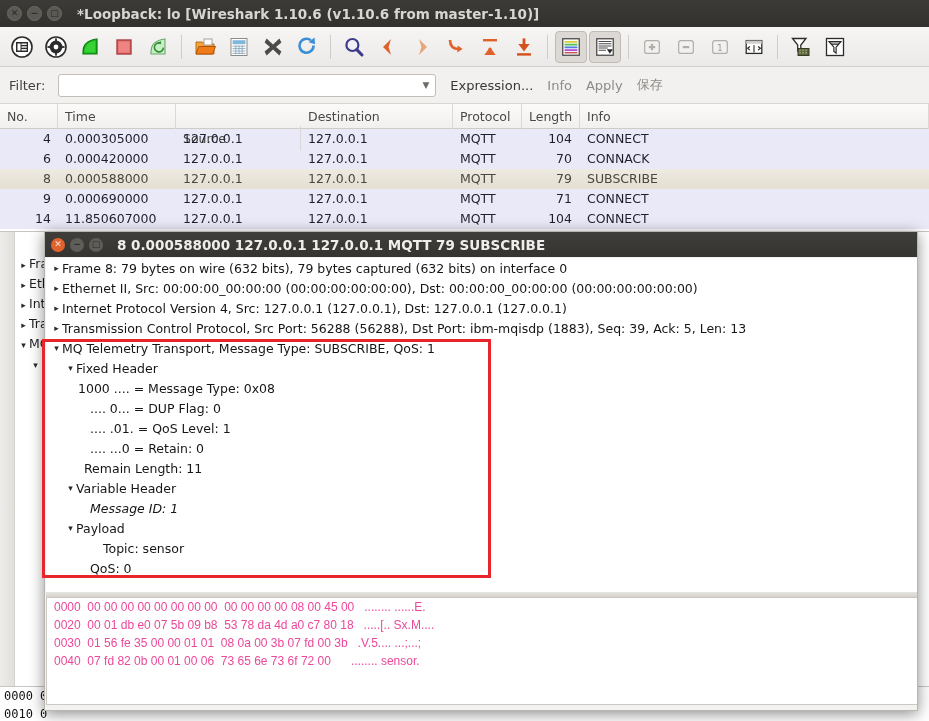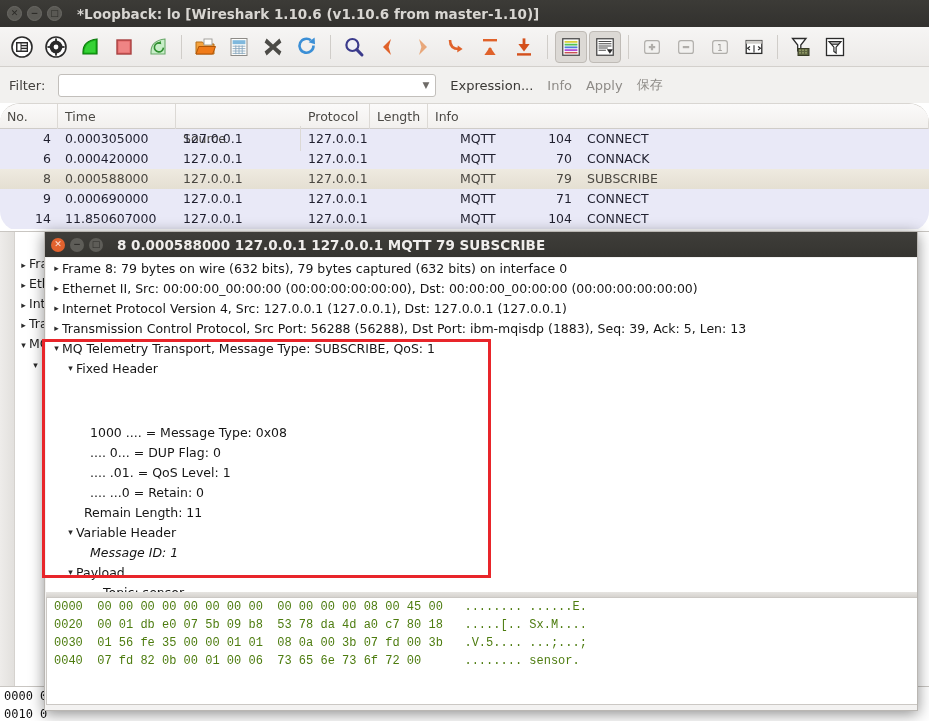--- a/index.html
+++ b/index.html
@@ -61,21 +61,20 @@
   }
   .finput .caret { color: #6e6b67; font-size: 9px; }
   .fbtn { margin-left: 14px; font-size: 13px; color: #8e8b87; }
   .fbtn.active { color: #3a3835; }
 
   
   .plist {
     position: absolute; left: 0; top: 103px; width: 929px; height: 128px;
     background: #ffffff; border-top: 1px solid #d9d6d2;
     overflow: hidden;
-    border-radius: 20px;
   }
   .phead {
     display: flex; height: 25px; align-items: center;
     background: linear-gradient(to bottom, #fbfafa 0%, #f2f0ee 100%);
     border-bottom: 1px solid #cfccc8; font-size: 12.5px; color: #4b4945;
   }
   .phead .hc {
     padding-left: 7px; height: 25px; line-height: 25px;
     border-right: 1px solid #dcd9d5; overflow: hidden; white-space: nowrap;
   }
@@ -169,22 +168,22 @@
   .trow {
     display: flex; align-items: center; height: 20px;
     font-size: 12.5px; color: #161616; white-space: nowrap;
   }
   .tw { display: inline-block; }
   .arrow {
     display: inline-block; width: 11px; font-size: 9px; color: #2a2a2a;
     text-align: center; flex: 0 0 11px;
   }
   .hexline {
-    font-family: Liberation Mono, monospace;
-    font-size: 12px; color: #4d7c0f; height: 18px; line-height: 18px;
+    font-family: Liberation Sans, sans-serif;
+    font-size: 12px; color: #ec4899; height: 18px; line-height: 18px;
     white-space: pre; padding-left: 7px;
   }
   .redbox {
     position: absolute; left: 42px; top: 339px; width: 449px; height: 239px;
     border: 3px solid #e8252a; pointer-events: none; z-index: 30;
   }
 </style>
 </head>
 <body>
 
@@ -397,20 +396,21 @@
     <div class="fbtn">Info</div>
     <div class="fbtn">Apply</div>
     <div class="fbtn">保存</div>
   </div>
 
   <div class="plist">
     <div class="phead">
       <div class="hc hc-no">No.</div>
       <div class="hc hc-time">Time</div>
       <div class="hc hc-src">Source</div>
+      <div class="hc hc-dst">Destination</div>
       <div class="hc hc-proto">Protocol</div>
       <div class="hc hc-len">Length</div>
       <div class="hc hc-info">Info</div>
     </div>
     <div id="packet-rows">
         <div class="prow">
           <div class="c c-no">4</div>
           <div class="c c-time">0.000305000</div>
           <div class="c c-src">127.0.0.1</div>
           <div class="c c-dst">127.0.0.1</div>
@@ -514,21 +514,21 @@
             <span class="tw">Transmission Control Protocol, Src Port: 56288 (56288), Dst Port: ibm-mqisdp (1883), Seq: 39, Ack: 5, Len: 13</span>
           </div>
           <div class="trow" style="padding-left: 5px;">
             <span class="arrow">▾</span>
             <span class="tw">MQ Telemetry Transport, Message Type: SUBSCRIBE, QoS: 1</span>
           </div>
           <div class="trow" style="padding-left: 19px;">
             <span class="arrow">▾</span>
             <span class="tw">Fixed Header</span>
           </div>
-          <div class="trow" style="padding-left: 33px; margin-top: 44px;">
+          <div class="trow" style="padding-left: 21px;">
             <span class="arrow"></span>
             <span class="tw">1000 .... = Message Type: 0x08</span>
           </div>
           <div class="trow" style="padding-left: 33px;">
             <span class="arrow"></span>
             <span class="tw">.... 0... = DUP Flag: 0</span>
           </div>
           <div class="trow" style="padding-left: 33px;">
             <span class="arrow"></span>
             <span class="tw">.... .01. = QoS Level: 1</span>

